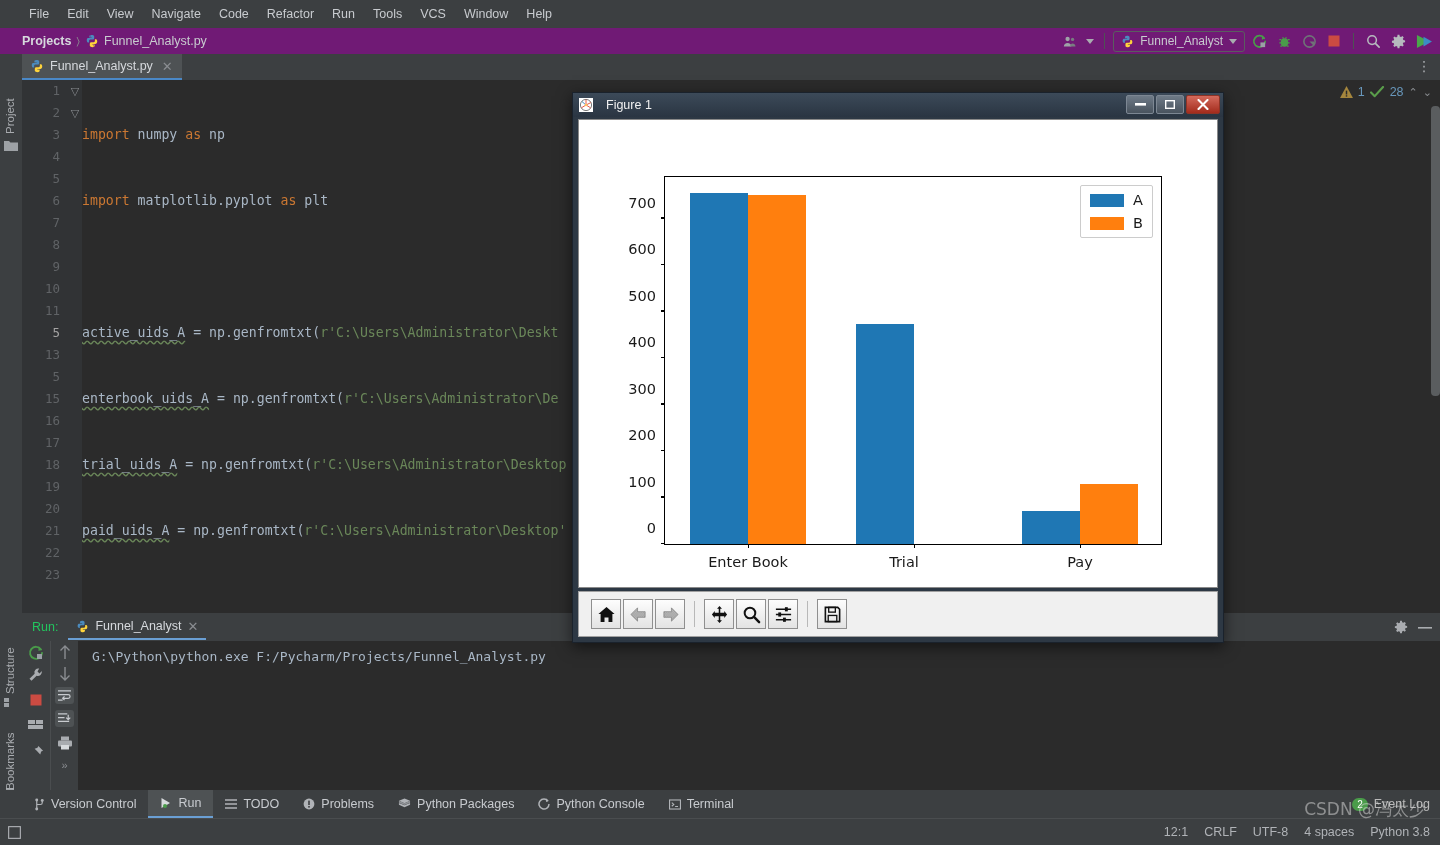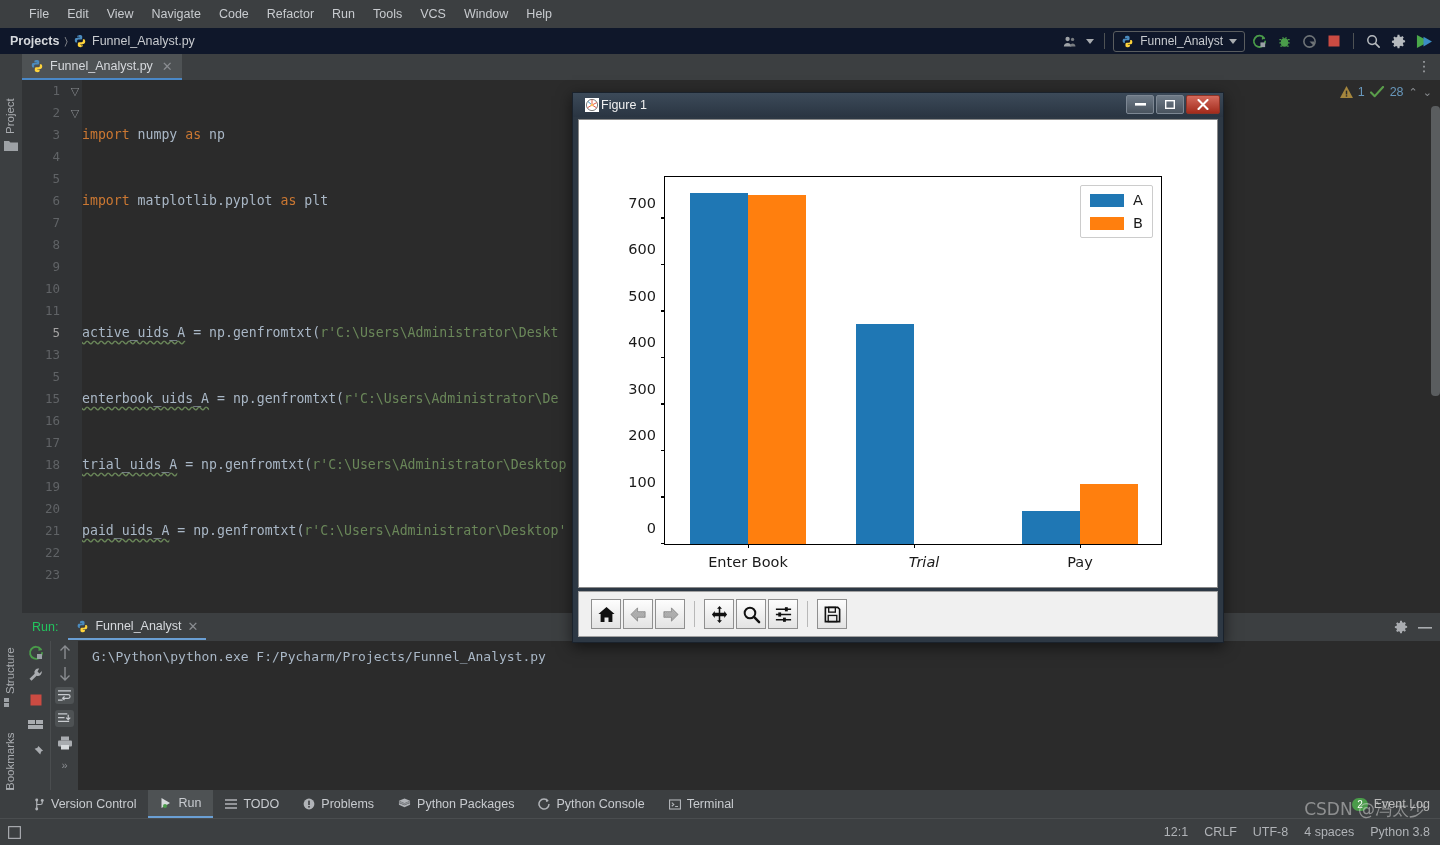--- a/index.html
+++ b/index.html
@@ -10,22 +10,22 @@
     position:relative;
   }
   .ide { position:absolute; inset:0; background:#3c3f41; }
 
   
   .menubar { height:28px; background:#3c3f41; display:flex; align-items:center;
              padding-left:20px; gap:0px; }
   .menubar .mi { padding:4px 9px; color:#c8cbcf; font-size:12.5px; cursor:default; }
 
   
-  .navrow { height:26px; background:#0f172a; display:flex; align-items:center;
-            padding-left:10px; position:relative; }
+  .navrow { height:26px; background:#701a75; display:flex; align-items:center;
+            padding-left:22px; position:relative; }
   .navrow .crumb { color:#c8cbcf; font-size:12.5px; }
   .navrow .crumb.bold { font-weight:bold; color:#d6d9dd; }
   .navrow .sep { color:#8a8d91; margin:0 5px; font-size:11px; }
   .navtools { position:absolute; right:6px; top:0; height:26px;
               display:flex; align-items:center; gap:3px; }
   .navtools .tbtn { width:22px; height:20px; display:flex; align-items:center;
                     justify-content:center; }
   .runcfg { display:flex; align-items:center; gap:6px; height:21px;
             border:1px solid #5a5d5f; border-radius:3px; padding:0 7px;
             color:#c8cbcf; font-size:12px; }
@@ -120,21 +120,21 @@
                padding-left:8px; gap:8px; font-size:12.5px; color:#b0b3b7;
                border-top:1px solid #4a4d4f; }
   .statusbar .right { position:absolute; right:10px; display:flex;
                       align-items:center; gap:16px; }
 
   
   .figwin { position:absolute; left:572px; top:92px; width:652px; height:551px;
             background:#2d3844; border:1px solid #1a222c;
             box-shadow:0 4px 14px rgba(0,0,0,.55); }
   .figtitle { height:24px; background:linear-gradient(#3c4a59,#2a3542);
-              display:flex; align-items:center; padding-left:12px; gap:2px;
+              display:flex; align-items:center; padding-left:6px; gap:13px;
               color:#f0f0f0; font-size:12.5px; position:relative; }
   .figtitle .wbtns { position:absolute; right:3px; top:2px; display:flex; gap:2px; }
   .wbtn { width:28px; height:19px; border:1px solid #7d8793;
           background:linear-gradient(#6e7a87,#49535e); display:flex;
           align-items:center; justify-content:center; color:#e8e8e8;
           font-size:11px; border-radius:2px; }
   .wbtn.close { background:linear-gradient(#d46a5c,#a32b1c); border-color:#8e3326;
                 width:34px; font-weight:bold; }
   .figcanvas { position:absolute; left:5px; top:26px; right:5px; bottom:54px;
                background:#ffffff; border:1px solid #8a8a8a; }
@@ -647,21 +647,21 @@
 
           <div class="bar" style="left:191px; width:58px; height:219.7px; background:#1f77b4;"></div>
           <div class="bar" style="left:249px; width:58px; height:0px; background:#ff7f0e;"></div>
 
           <div class="bar" style="left:357px; width:58px; height:33.5px; background:#1f77b4;"></div>
           <div class="bar" style="left:415px; width:58px; height:59.6px; background:#ff7f0e;"></div>
 
           <div class="xtickline" style="left:83px;"></div>
           <div class="xtick" style="left:83px;">Enter Book</div>
           <div class="xtickline" style="left:249px;"></div>
-          <div class="xtick" style="left:259px;font-style:italic;">Trial</div>
+          <div class="xtick" style="left:239px;">Trial</div>
           <div class="xtickline" style="left:415px;"></div>
           <div class="xtick" style="left:415px;">Pay</div>
 
           <div class="legend">
             <div class="lg-row">
               <span class="lg-sw" style="background:#1f77b4;"></span>
               <span class="lg-tx">A</span>
             </div>
             <div class="lg-row">
               <span class="lg-sw" style="background:#ff7f0e;"></span>

